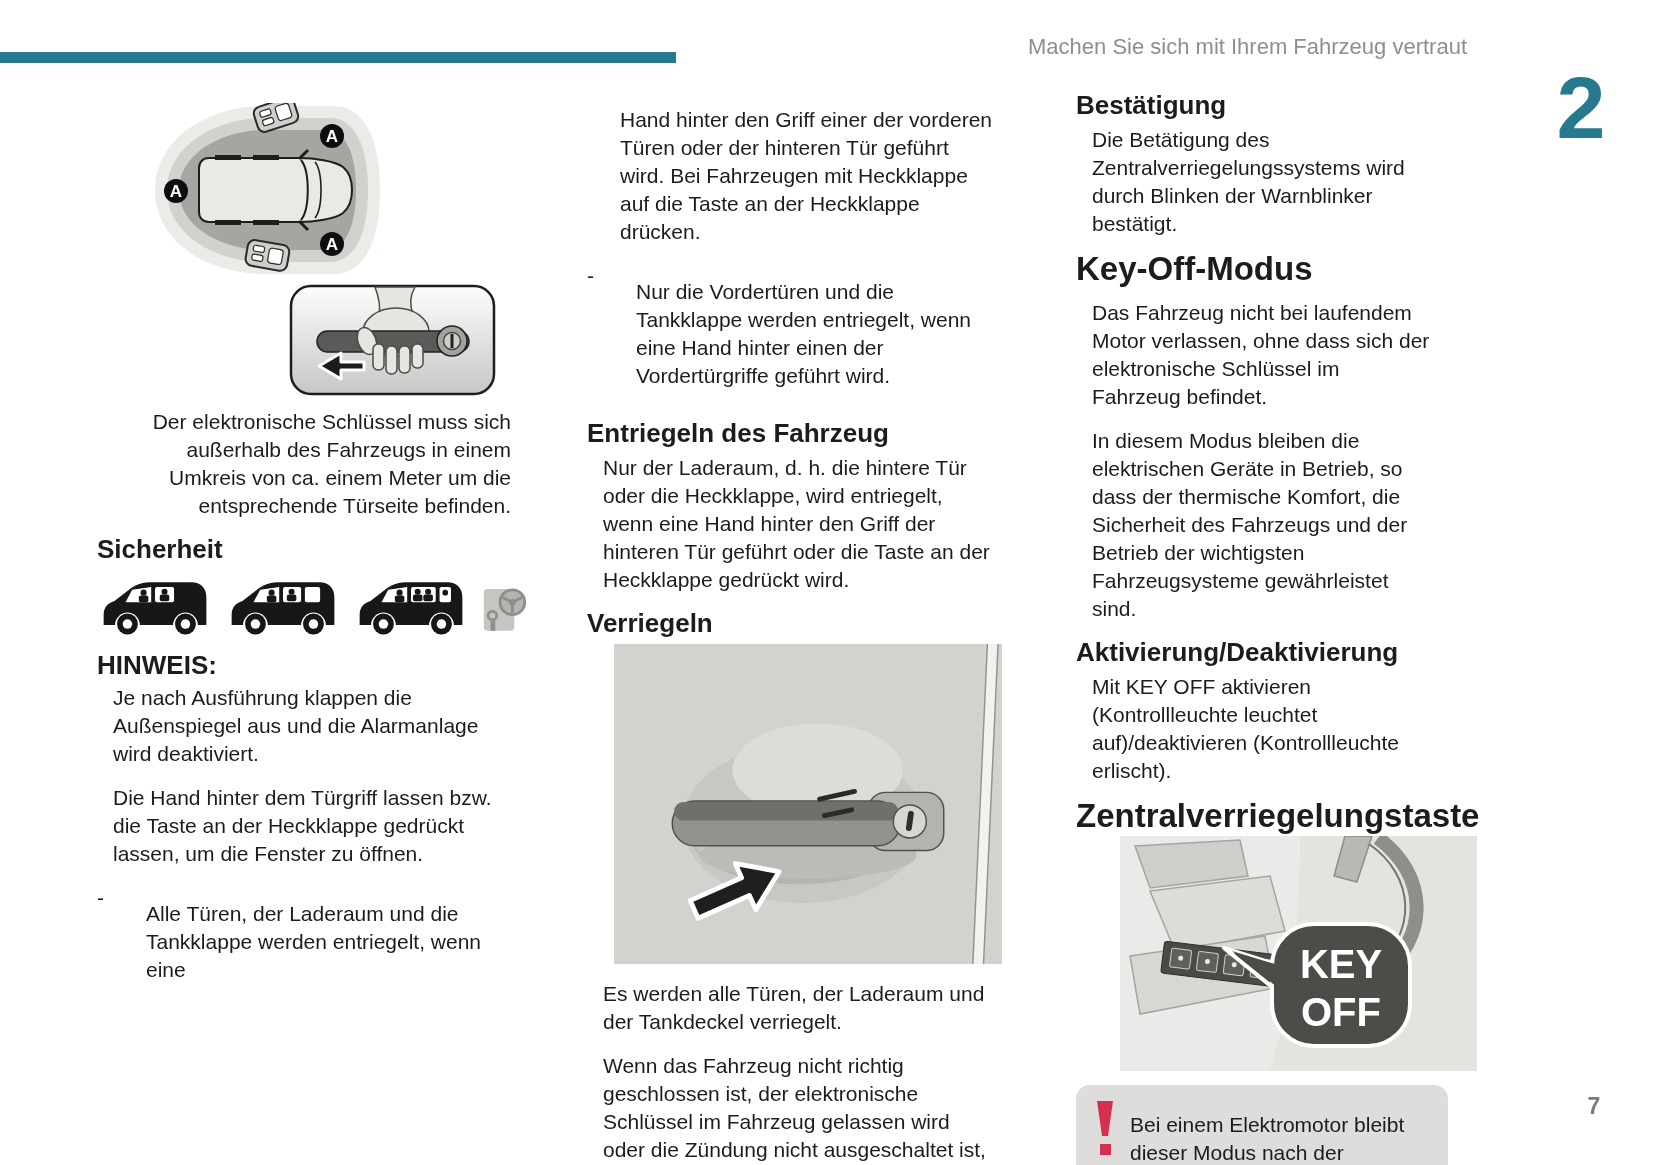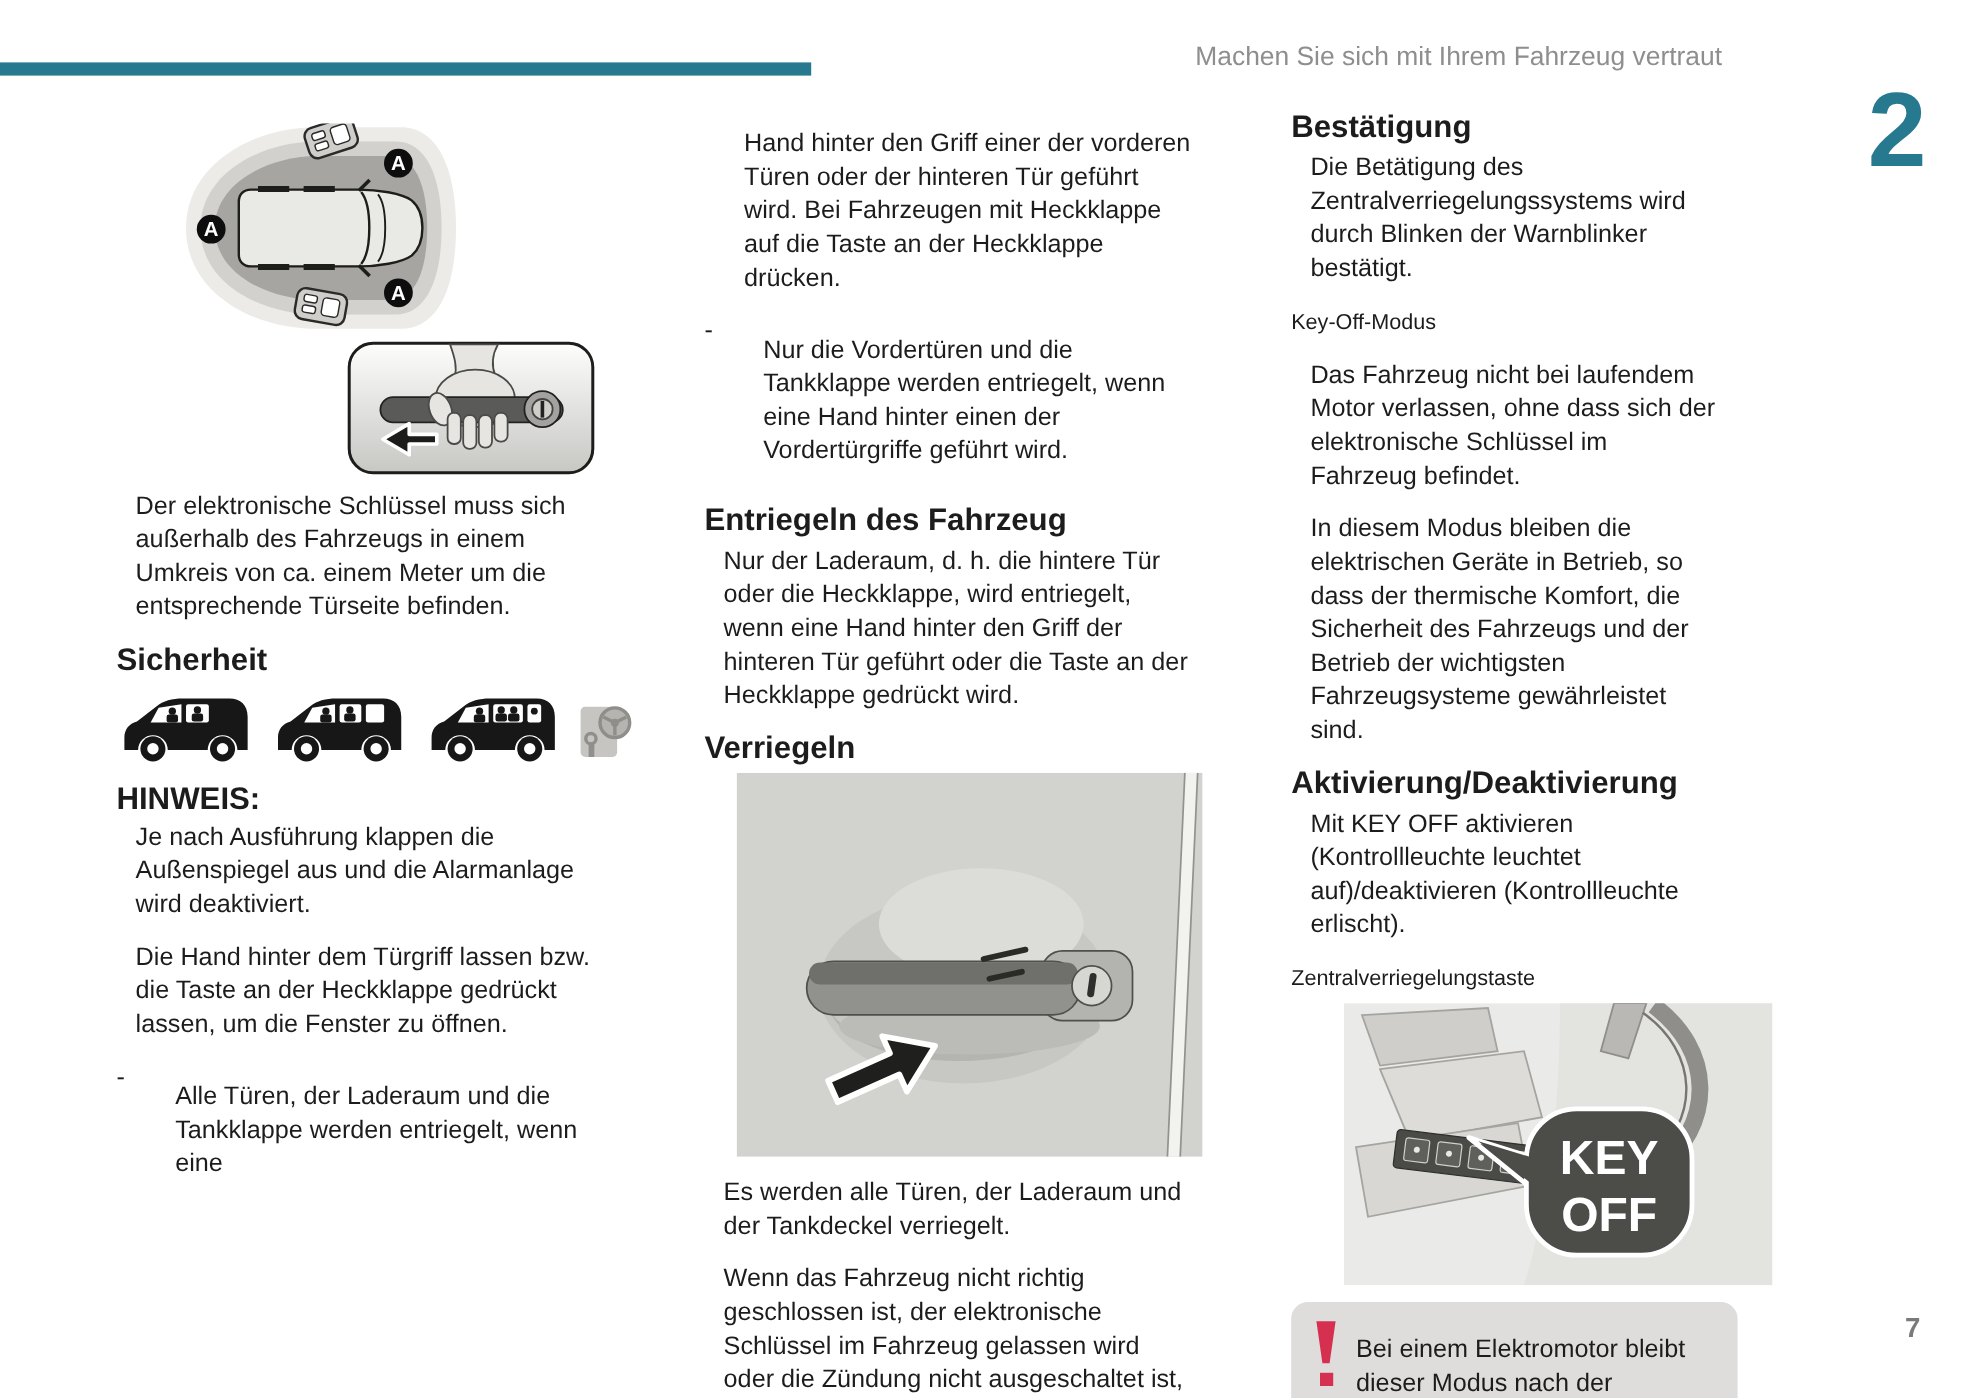--- a/index.html
+++ b/index.html
@@ -1,41 +1,41 @@
 <!DOCTYPE html>
 <html><head>
 <meta charset="utf-8">
 <style>
   html,body{margin:0;padding:0;background:#ffffff;}
   body{
     width:1653px;height:1165px;position:relative;overflow:hidden;
     font-family:"Liberation Sans",sans-serif;color:#1c1c1c;
   }
   .topbar{position:absolute;left:0;top:52px;width:676px;height:11px;background:#26798f;}
-  .running-header{position:absolute;left:985px;top:34px;width:450px;text-align:right;
+  .running-header{position:absolute;left:1017px;top:34px;width:450px;text-align:right;
     font-size:22px;color:#8e8e8e;}
   .chapter{position:absolute;left:1543px;top:64px;width:76px;text-align:center;
     font-size:88px;font-weight:bold;color:#26798f;line-height:1;}
   .pagenum{position:absolute;left:1572px;top:1093px;width:44px;text-align:center;
     font-size:23px;font-weight:bold;color:#7a7a7a;}
 
   .col{position:absolute;}
   .col1{left:97px;top:103px;width:430px;}
   .col2{left:587px;top:90px;width:421px;}
   .col3{left:1076px;top:92px;width:372px;}
 
   p{margin:16px;}
   .bt{font-size:21px;line-height:28px;}
   .h3{font-size:26px;font-weight:bold;line-height:26px;}
-  .h2{font-size:18px;font-weight:normal;line-height:29px;}
+  .h2{font-size:33px;font-weight:bold;line-height:29px;}
 
   .fig{display:block;}
   .fig-zones{margin-left:52px;}
   .fig-hand{margin-left:192px;margin-top:6px;}
-  .intro{margin-top:12px;}
+  .intro{margin-top:12px;text-align:right;}
   .mt6{margin-top:6px;} .mt8{margin-top:8px;} .mt10{margin-top:10px;}
   .mt12{margin-top:12px;} .mt14{margin-top:14px;} .mt16{margin-top:16px;}
 
   .vans{margin-top:12px;display:flex;align-items:flex-end;gap:14px;height:62px;}
   .bullet{display:flex;margin-top:12px;}
   .bullet .dash{width:33px;flex:none;font-size:21px;line-height:28px;}
   .indented{margin-left:33px;}
 
   .fig-lock{margin-top:8px;margin-left:21px;}
   .fig-dash{margin-top:6px;margin-left:44px;}

